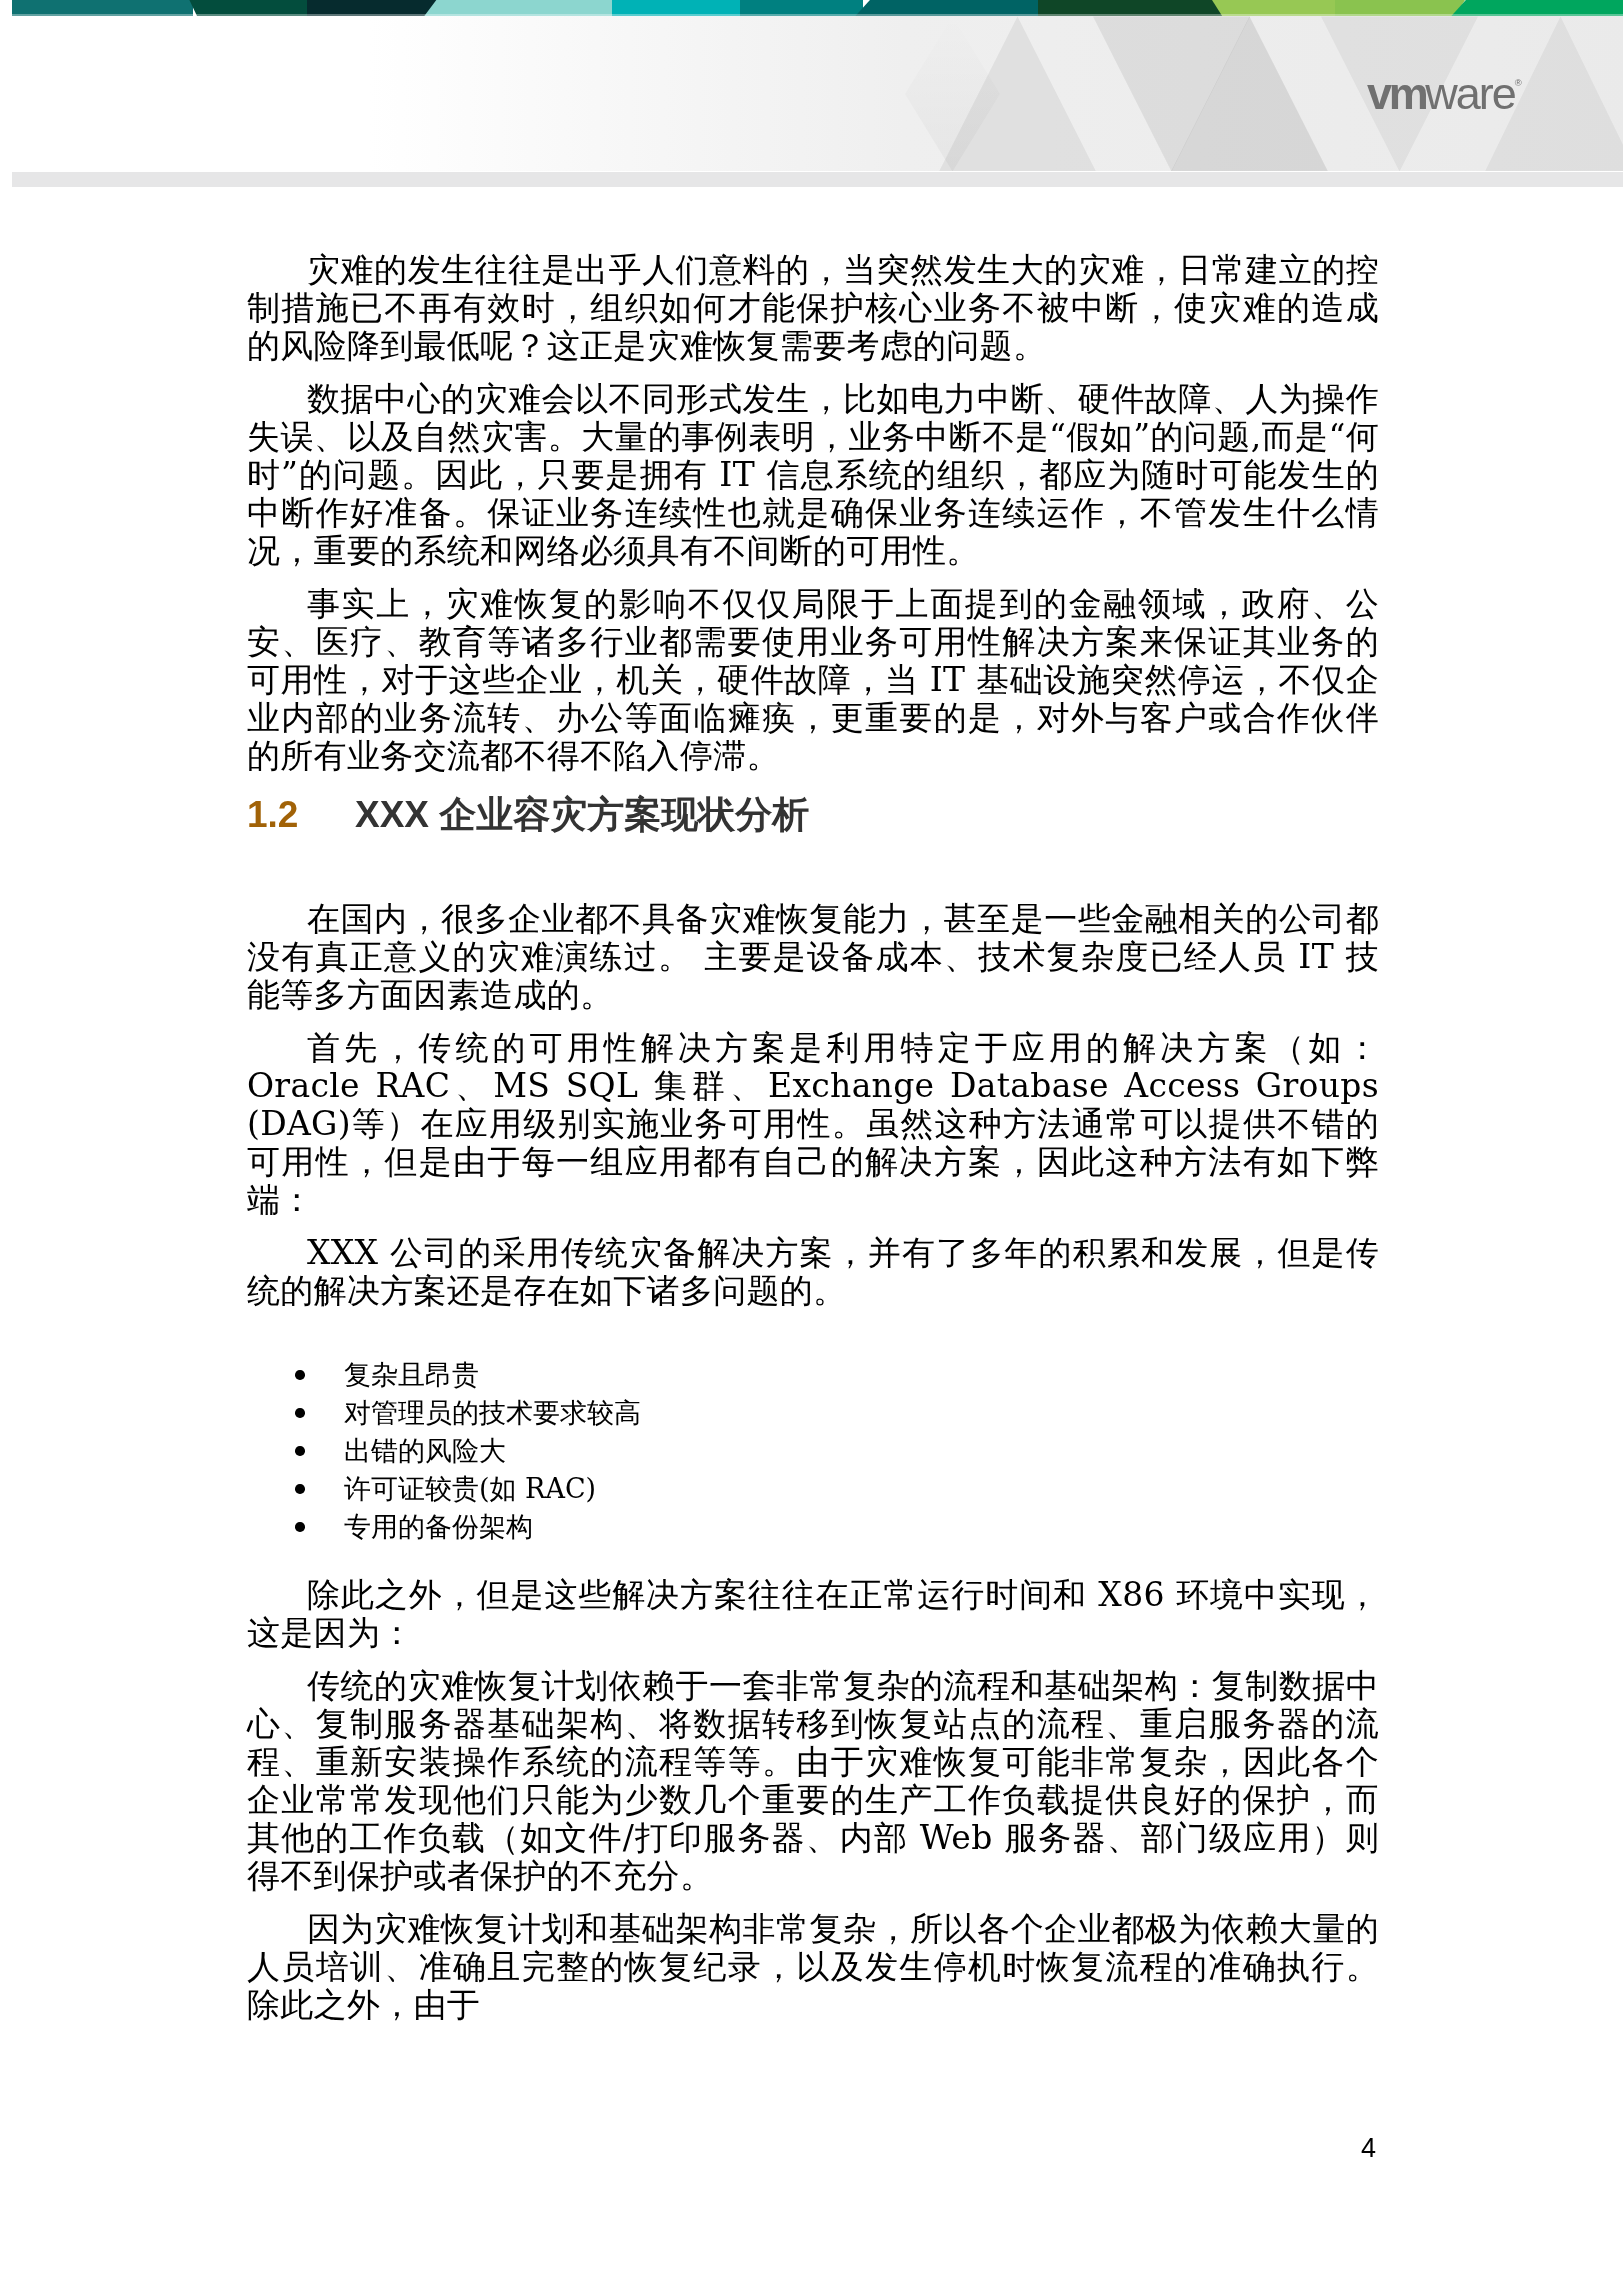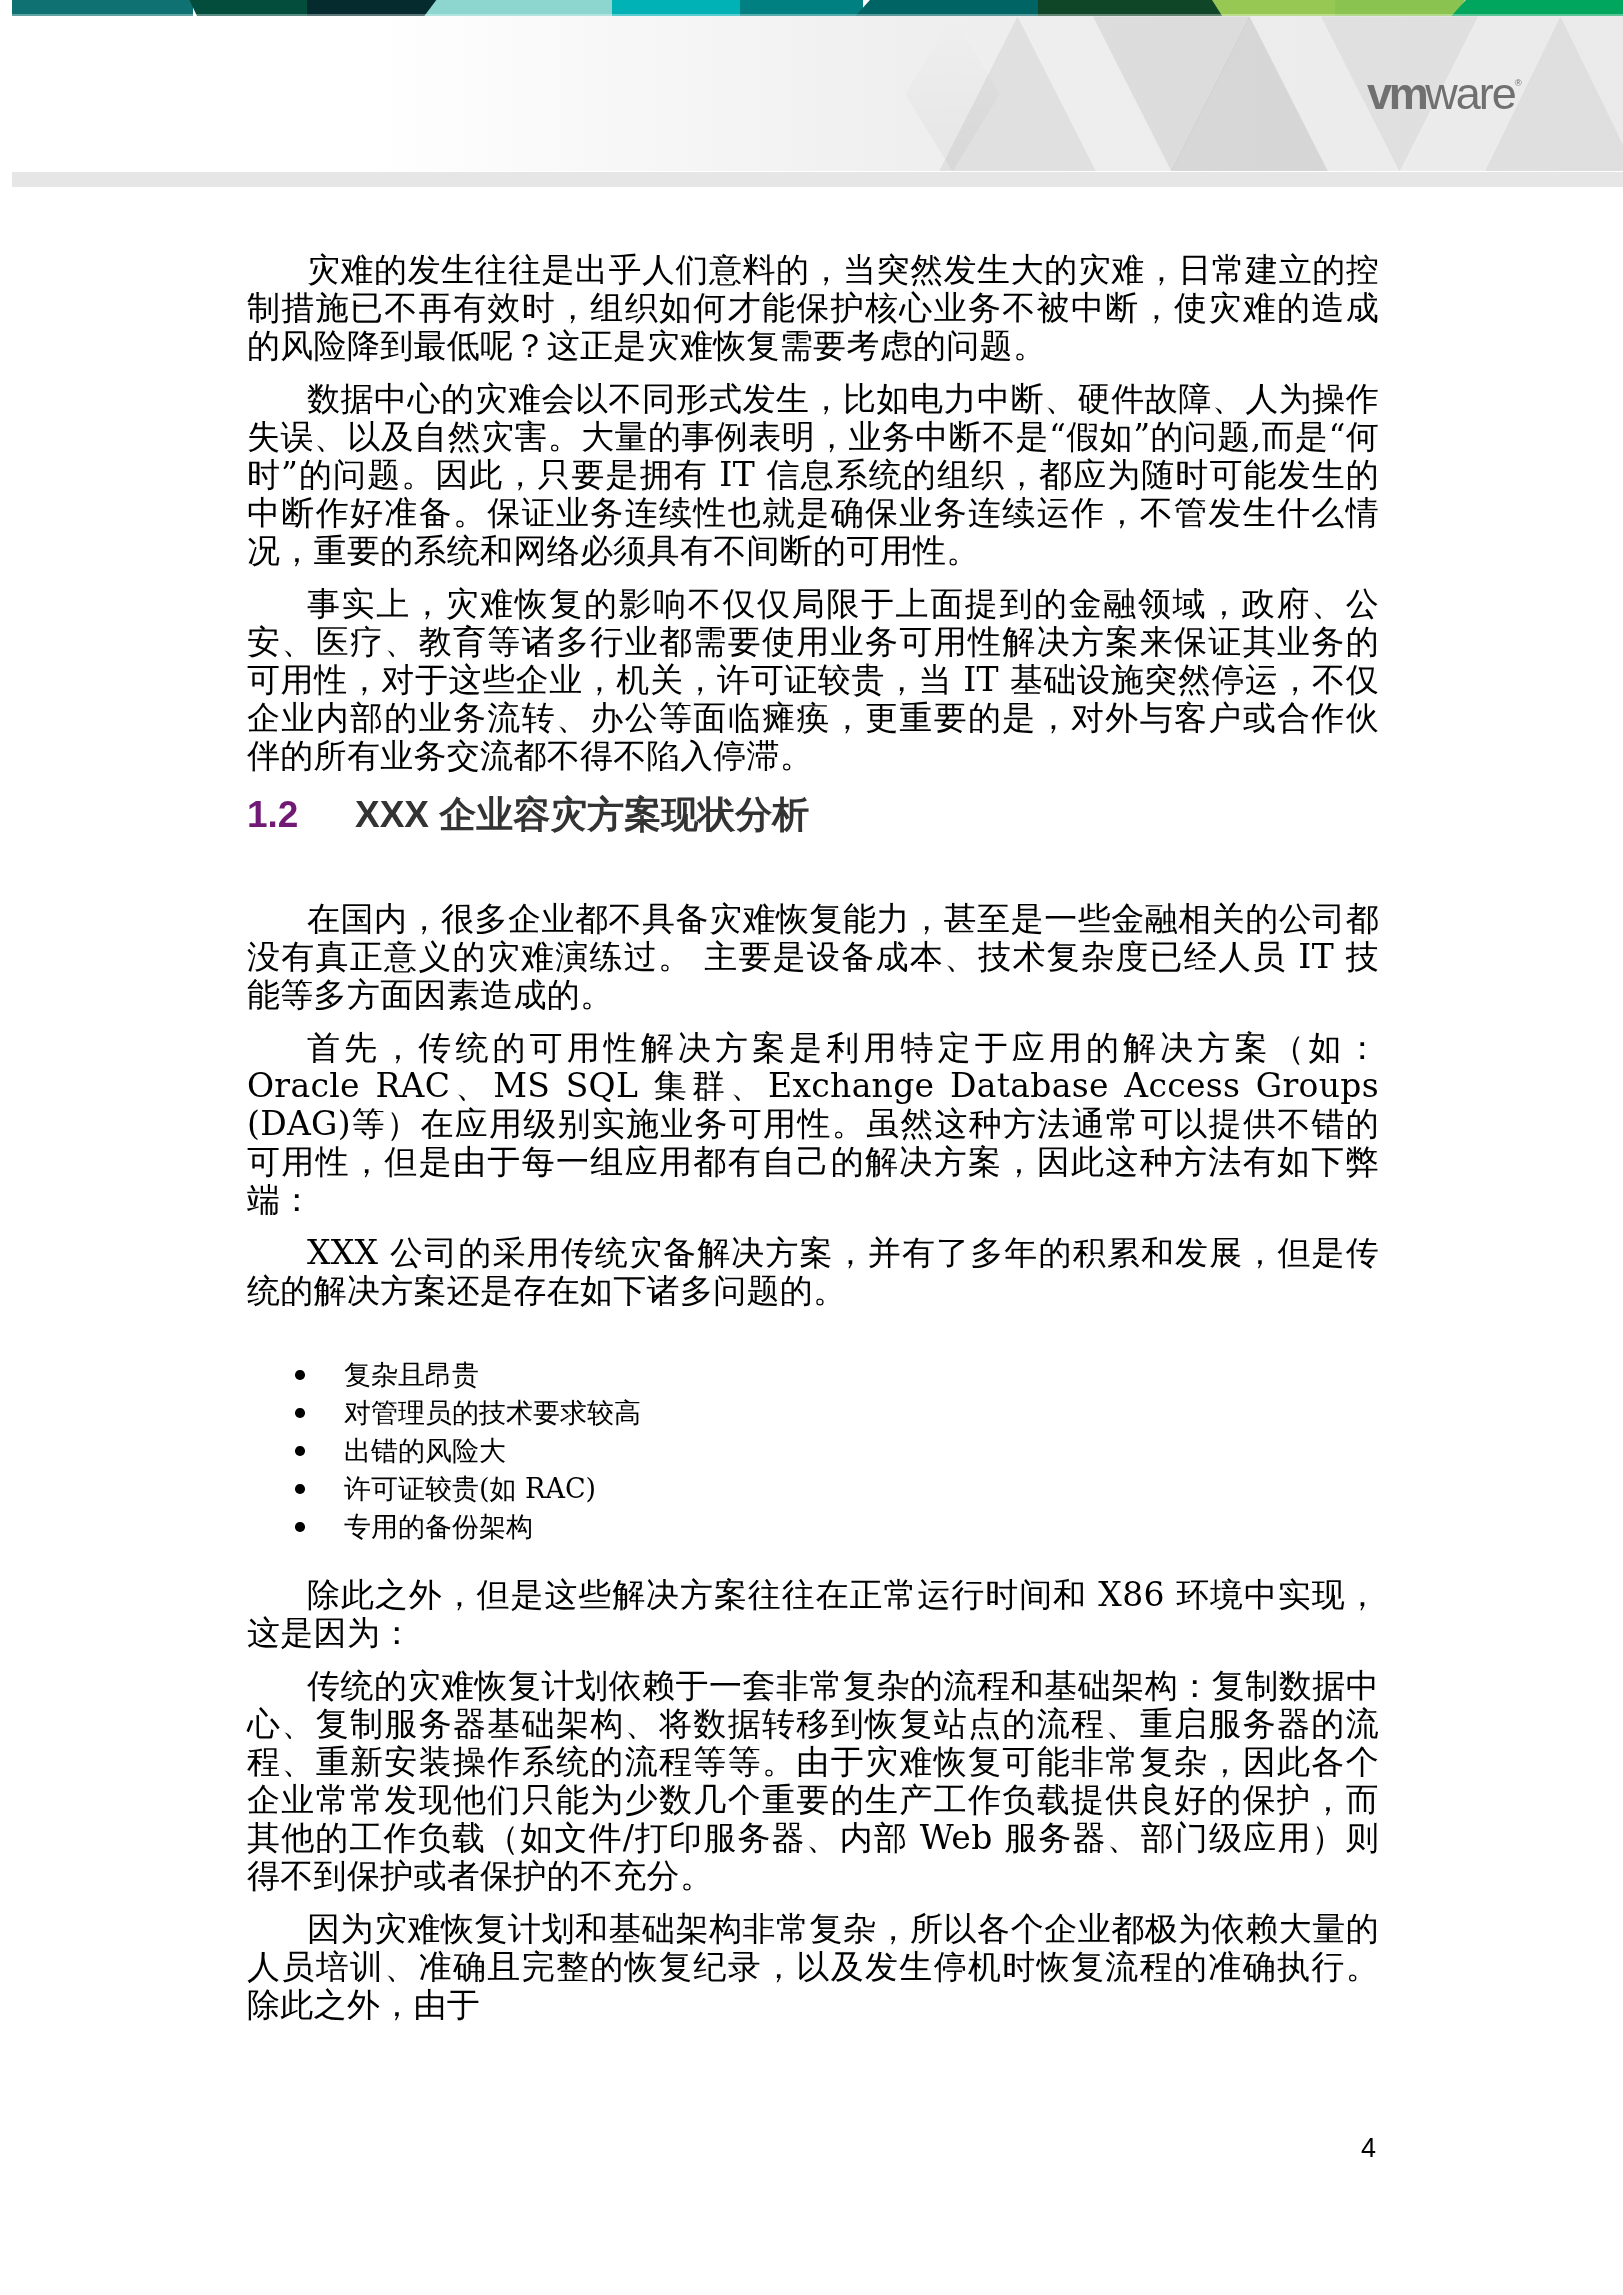--- a/index.html
+++ b/index.html
@@ -32,21 +32,21 @@
   .content { position: absolute; left: 247px; top: 251px; width: 1132px; }
   p.para {
     margin: 0 0 15px 0; font-size: 33px; line-height: 38px;
     text-indent: 60px; text-align: justify; letter-spacing: 0.3px;
   }
 
   h2.section {
     margin: 15px 0 0 0; height: 49px; line-height: 49px;
     font-family: "Liberation Sans", sans-serif; font-weight: 700; font-size: 37px; color: #333;
   }
-  h2.section .num { color: #701a75; display: inline-block; width: 108px; }
+  h2.section .num { color: #a16207; display: inline-block; width: 108px; }
   .gap-after-heading { height: 61px; }
 
   ul.bullets { list-style: none; margin: 46px 0 30px 0; padding: 0; }
   ul.bullets li { position: relative; padding-left: 97px; font-size: 27px; line-height: 38px; height: 38px; }
   ul.bullets li .dot {
     position: absolute; left: 48px; top: 14.3px; width: 9.5px; height: 9.5px; border-radius: 50%; background: #000;
   }
 
   .page-number {
     position: absolute; left: 1361px; top: 2133px;
@@ -79,21 +79,21 @@
   <div class="facet" style="left:1159px;width:157px;background:rgba(0,0,0,0.09);clip-path:polygon(50% 0,100% 100%,0 100%)"></div>
   <div class="facet" style="left:1309px;width:157px;background:rgba(0,0,0,0.05);clip-path:polygon(0 0,100% 0,50% 100%)"></div>
   <div class="facet" style="left:1473px;width:151px;background:rgba(0,0,0,0.05);clip-path:polygon(50% 0,100% 100%,0 100%)"></div>
   <div class="header-band"></div>
   <div class="logo"><b>vm</b><span>ware</span><sup>®</sup></div>
 </div>
 
 <div class="content">
   <p class="para">灾难的发生往往是出乎人们意料的，当突然发生大的灾难，日常建立的控制措施已不再有效时，组织如何才能保护核心业务不被中断，使灾难的造成的风险降到最低呢？这正是灾难恢复需要考虑的问题。</p>
   <p class="para">数据中心的灾难会以不同形式发生，比如电力中断、硬件故障、人为操作失误、以及自然灾害。大量的事例表明，业务中断不是“假如”的问题,而是“何时”的问题。因此，只要是拥有 IT 信息系统的组织，都应为随时可能发生的中断作好准备。保证业务连续性也就是确保业务连续运作，不管发生什么情况，重要的系统和网络必须具有不间断的可用性。</p>
-  <p class="para">事实上，灾难恢复的影响不仅仅局限于上面提到的金融领域，政府、公安、医疗、教育等诸多行业都需要使用业务可用性解决方案来保证其业务的可用性，对于这些企业，机关，许可证较贵，当 IT 基础设施突然停运，不仅企业内部的业务流转、办公等面临瘫痪，更重要的是，对外与客户或合作伙伴的所有业务交流都不得不陷入停滞。</p>
+  <p class="para">事实上，灾难恢复的影响不仅仅局限于上面提到的金融领域，政府、公安、医疗、教育等诸多行业都需要使用业务可用性解决方案来保证其业务的可用性，对于这些企业，机关，硬件故障，当 IT 基础设施突然停运，不仅企业内部的业务流转、办公等面临瘫痪，更重要的是，对外与客户或合作伙伴的所有业务交流都不得不陷入停滞。</p>
 
   <h2 class="section">
     <span class="num">1.2</span><span>XXX 企业容灾方案现状分析</span>
   </h2>
   <div class="gap-after-heading"></div>
 
   <p class="para">在国内，很多企业都不具备灾难恢复能力，甚至是一些金融相关的公司都没有真正意义的灾难演练过。 主要是设备成本、技术复杂度已经人员 IT 技能等多方面因素造成的。</p>
   <p class="para">首先，传统的可用性解决方案是利用特定于应用的解决方案（如：Oracle RAC、MS SQL 集群、Exchange Database Access Groups (DAG)等）在应用级别实施业务可用性。虽然这种方法通常可以提供不错的可用性，但是由于每一组应用都有自己的解决方案，因此这种方法有如下弊端：</p>
   <p class="para">XXX 公司的采用传统灾备解决方案，并有了多年的积累和发展，但是传统的解决方案还是存在如下诸多问题的。</p>
 

